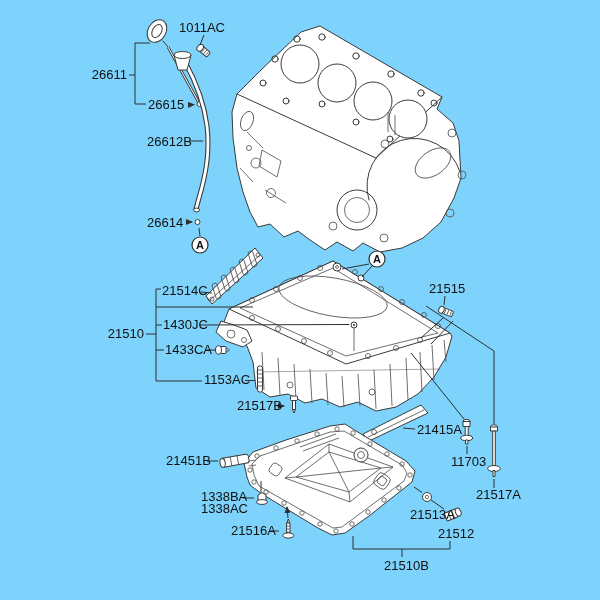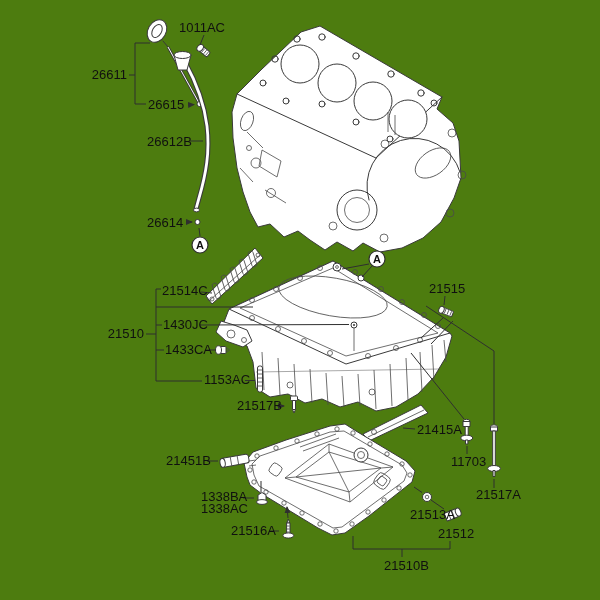--- a/index.html
+++ b/index.html
@@ -1,16 +1,16 @@
 <!DOCTYPE html>
 <html><head>
 <meta charset="utf-8">
 <style>
   html,body{margin:0;padding:0;background:#fff;}
-  .stage{position:relative;width:600px;height:600px;background:#4d7c0f;overflow:hidden;
+  .stage{position:relative;width:600px;height:600px;background:#7dd3fc;overflow:hidden;
          font-family:"Liberation Sans", sans-serif;}
   svg{position:absolute;left:0;top:0;}
   .ln{stroke:#3a3a3a;stroke-width:1;fill:none;stroke-linecap:round;stroke-linejoin:round;}
   .lnw{stroke:#3a3a3a;stroke-width:1;fill:#fff;stroke-linejoin:round;}
   .thin{stroke:#4a4a4a;stroke-width:.8;fill:none;}
   .lead{stroke:#2f2f2f;stroke-width:1;fill:none;}
   .callout{font-size:13px;fill:#101010;}
   .amark{stroke:#2f2f2f;stroke-width:1.2;fill:#fff;}
   .amark-text{font-size:11px;fill:#101010;font-weight:bold;}
 </style>

